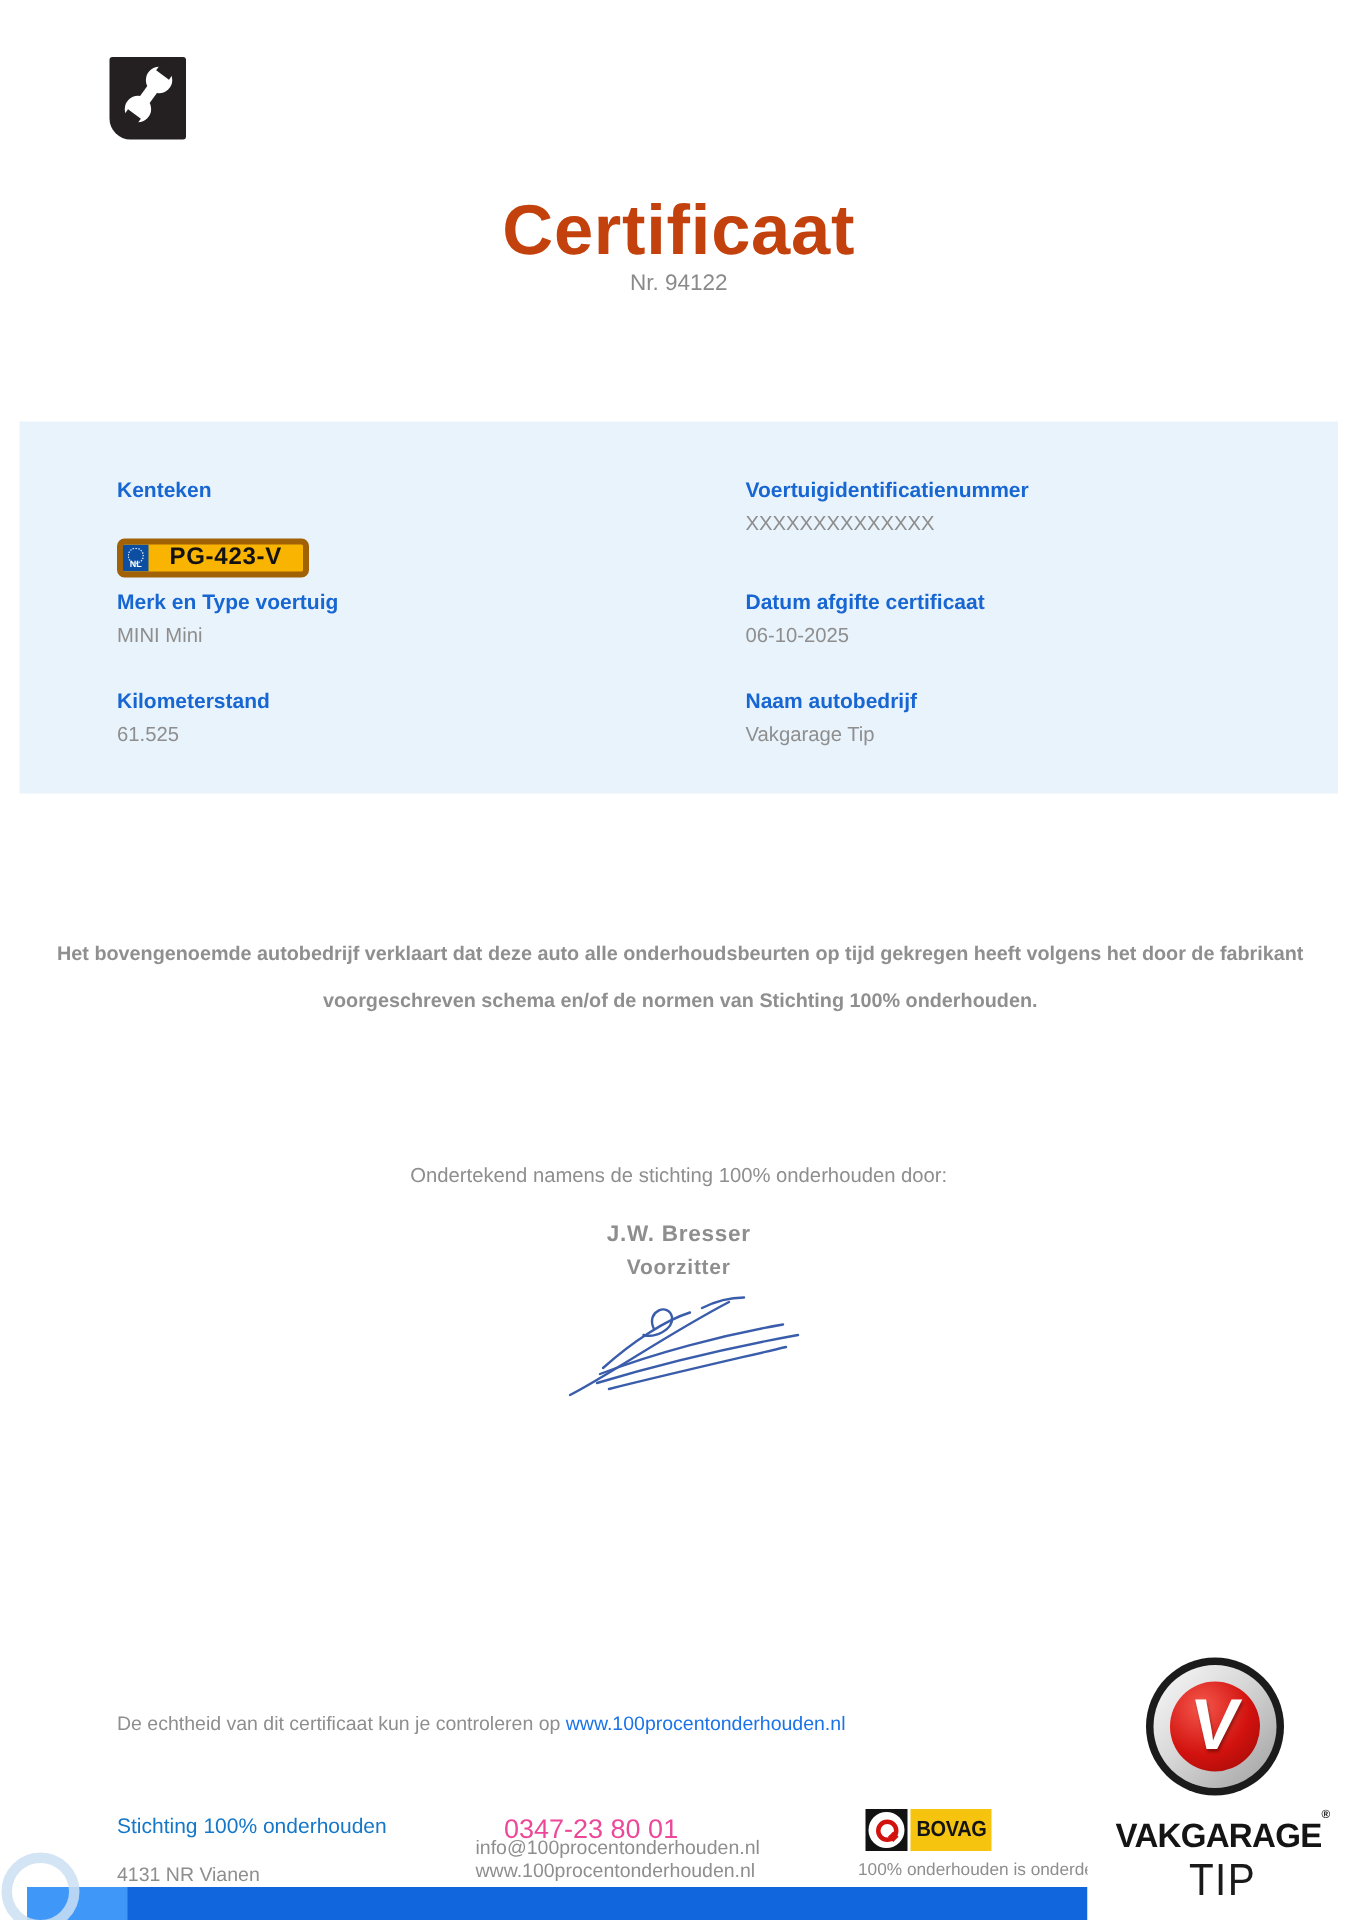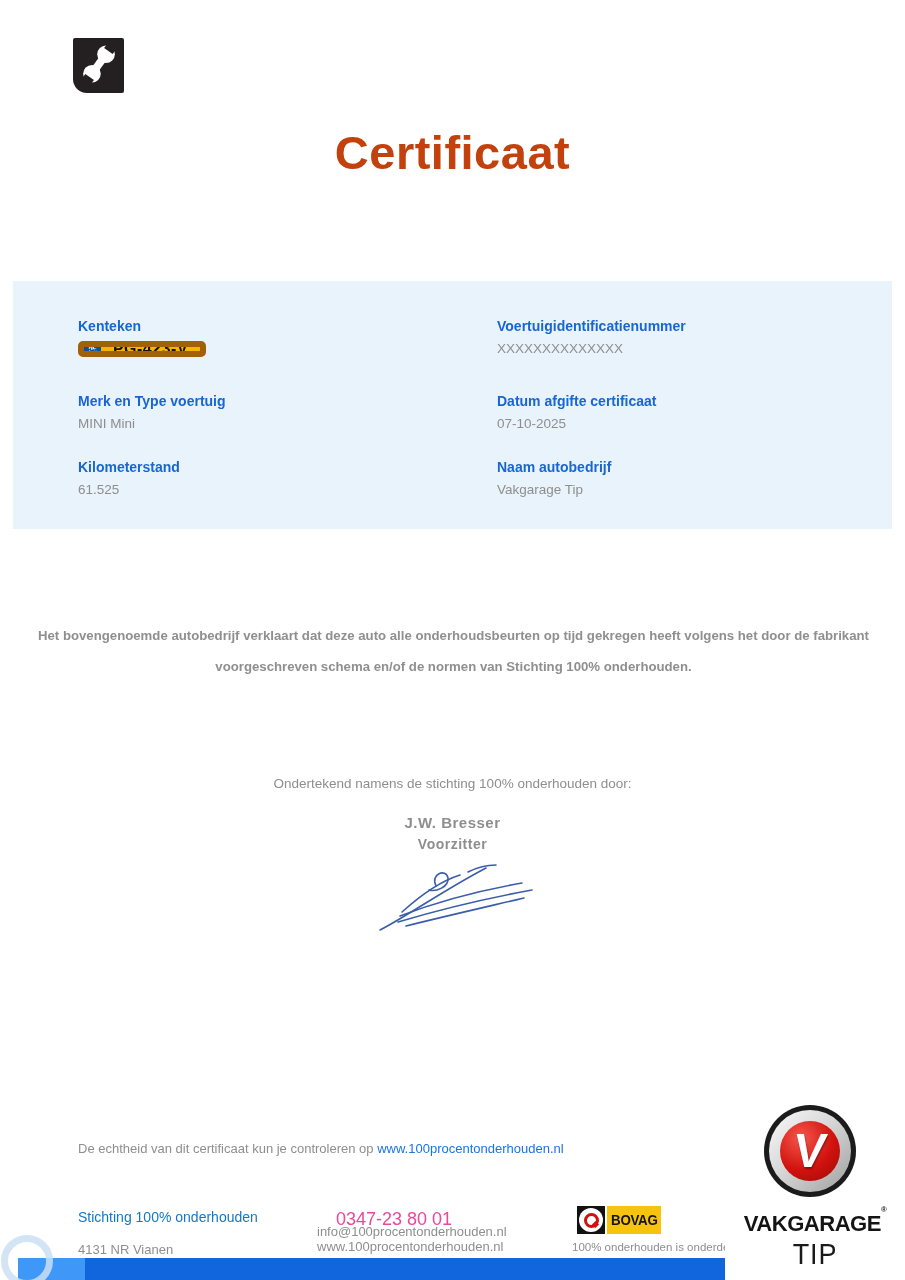--- a/index.html
+++ b/index.html
@@ -19,21 +19,21 @@
   .title{left:0;right:0;top:125px;text-align:center;font-size:47px;font-weight:700;color:#c2410c;letter-spacing:.5px;}
   .cert-nr{left:0;right:0;top:180px;text-align:center;font-size:15px;color:#8a8a8a;}
 
   
   .infobox{left:13px;top:281px;width:879px;height:248px;background:#e9f3fc;}
   .lbl{font-size:14px;font-weight:700;color:#1766d1;}
   .val{font-size:13.5px;color:#8e8e8e;}
   .col-l{left:78px;} .col-r{left:497px;}
 
   
-  .plate{left:78px;top:341px;width:128px;height:16px;background:#f8b400;border:6px solid #a16207;
+  .plate{left:78px;top:359px;width:128px;height:26px;background:#f8b400;border:4px solid #a16207;
          border-radius:5px;display:flex;align-items:stretch;overflow:hidden;box-sizing:border-box;}
   .plate-eu{width:17px;background:#0b4ea2;position:relative;flex:none;}
   .plate-eu .stars{position:absolute;top:2px;left:3px;width:9px;height:9px;border:1px dotted rgba(255,255,255,.85);border-radius:50%;}
   .plate-eu .nl{position:absolute;bottom:1px;left:0;right:0;text-align:center;color:#fff;font-size:6px;font-weight:700;}
   .plate-txt{flex:1;display:flex;align-items:center;justify-content:center;
              font-size:16px;font-weight:700;color:#121212;letter-spacing:.5px;}
 
   .statement{left:30px;right:28px;top:620px;text-align:center;font-size:13.2px;font-weight:700;
              color:#8f8f8f;line-height:31px;}
   .statement-inner{max-width:852px;margin:0 auto;}
@@ -101,40 +101,41 @@
             <rect x="11" y="20.5" width="28" height="9" transform="rotate(-54 25 25)"></rect>
           </g>
           <rect x="34" y="1" width="8" height="12" fill="#242021" transform="rotate(-54 38 7)"></rect>
           <rect x="8" y="37" width="8" height="12" fill="#242021" transform="rotate(-54 12 43)"></rect>
         </svg>
       </span>
     </div>
   </div>
 
   <div class="abs title">Certificaat</div>
+  <div class="abs cert-nr">Nr. 94122</div>
 
   <div class="abs infobox"></div>
 
   <div class="abs lbl col-l" style="top:318px;">Kenteken</div>
   <div class="abs plate">
     <div class="plate-eu">
       <div class="stars"></div>
       <div class="nl">NL</div>
     </div>
     <div class="plate-txt">PG-423-V</div>
   </div>
 
   <div class="abs lbl col-r" style="top:318px;">Voertuigidentificatienummer</div>
   <div class="abs val col-r" style="top:341px;">XXXXXXXXXXXXXX</div>
 
   <div class="abs lbl col-l" style="top:393px;">Merk en Type voertuig</div>
   <div class="abs val col-l" style="top:416px;">MINI Mini</div>
 
   <div class="abs lbl col-r" style="top:393px;">Datum afgifte certificaat</div>
-  <div class="abs val col-r" style="top:416px;">07-10-2025</div>
+  <div class="abs val col-r" style="top:416px;">06-10-2025</div>
 
   <div class="abs lbl col-l" style="top:459px;">Kilometerstand</div>
   <div class="abs val col-l" style="top:482px;">61.525</div>
 
   <div class="abs lbl col-r" style="top:459px;">Naam autobedrijf</div>
   <div class="abs val col-r" style="top:482px;">Vakgarage Tip</div>
 
   <div class="abs statement">
     <div class="statement-inner">Het bovengenoemde autobedrijf verklaart dat deze auto alle onderhoudsbeurten op tijd gekregen heeft volgens het door de fabrikant voorgeschreven schema en/of de normen van Stichting 100% onderhouden.</div>
   </div>

